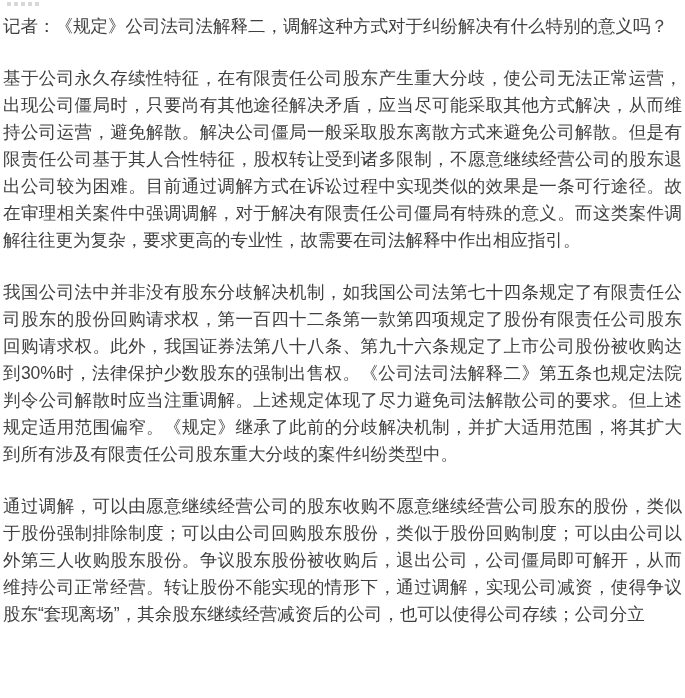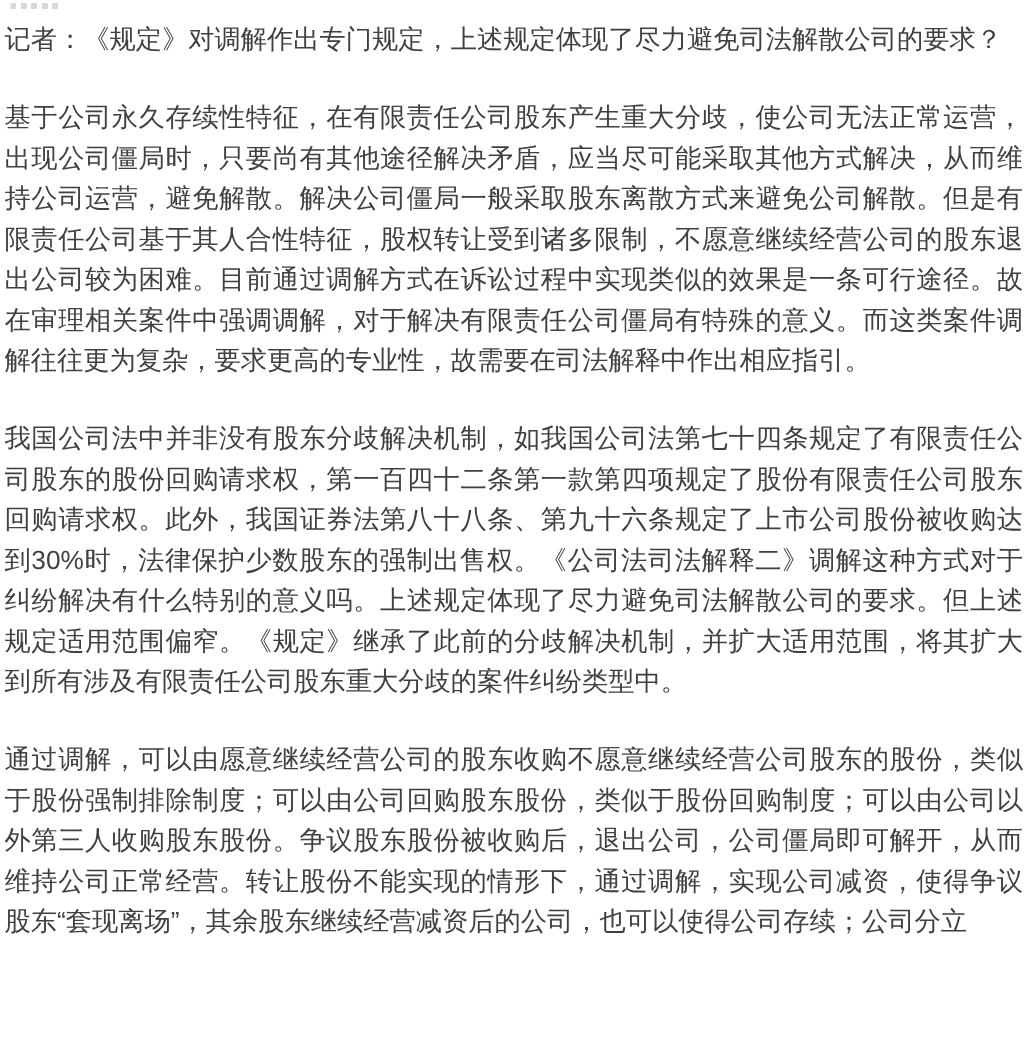--- a/index.html
+++ b/index.html
@@ -35,17 +35,17 @@
     margin: 0 0 25px 0;
     word-break: break-all;
   }
 </style>
 </head>
 <body>
 
 <div class="clipped-fragment"></div>
 
 <div class="article">
-  <p>记者：《规定》对调解作出专门规定，上述规定体现了尽力避免司法解散公司的要求？</p>
+  <p>记者：《规定》公司法司法解释二，调解这种方式对于纠纷解决有什么特别的意义吗？</p>
   <p>基于公司永久存续性特征，在有限责任公司股东产生重大分歧，使公司无法正常运营，出现公司僵局时，只要尚有其他途径解决矛盾，应当尽可能采取其他方式解决，从而维持公司运营，避免解散。解决公司僵局一般采取股东离散方式来避免公司解散。但是有限责任公司基于其人合性特征，股权转让受到诸多限制，不愿意继续经营公司的股东退出公司较为困难。目前通过调解方式在诉讼过程中实现类似的效果是一条可行途径。故在审理相关案件中强调调解，对于解决有限责任公司僵局有特殊的意义。而这类案件调解往往更为复杂，要求更高的专业性，故需要在司法解释中作出相应指引。</p>
-  <p>我国公司法中并非没有股东分歧解决机制，如我国公司法第七十四条规定了有限责任公司股东的股份回购请求权，第一百四十二条第一款第四项规定了股份有限责任公司股东回购请求权。此外，我国证券法第八十八条、第九十六条规定了上市公司股份被收购达到30%时，法律保护少数股东的强制出售权。《公司法司法解释二》调解这种方式对于纠纷解决有什么特别的意义吗。上述规定体现了尽力避免司法解散公司的要求。但上述规定适用范围偏窄。《规定》继承了此前的分歧解决机制，并扩大适用范围，将其扩大到所有涉及有限责任公司股东重大分歧的案件纠纷类型中。</p>
+  <p>我国公司法中并非没有股东分歧解决机制，如我国公司法第七十四条规定了有限责任公司股东的股份回购请求权，第一百四十二条第一款第四项规定了股份有限责任公司股东回购请求权。此外，我国证券法第八十八条、第九十六条规定了上市公司股份被收购达到30%时，法律保护少数股东的强制出售权。《公司法司法解释二》第五条也规定法院判令公司解散时应当注重调解。上述规定体现了尽力避免司法解散公司的要求。但上述规定适用范围偏窄。《规定》继承了此前的分歧解决机制，并扩大适用范围，将其扩大到所有涉及有限责任公司股东重大分歧的案件纠纷类型中。</p>
   <p>通过调解，可以由愿意继续经营公司的股东收购不愿意继续经营公司股东的股份，类似于股份强制排除制度；可以由公司回购股东股份，类似于股份回购制度；可以由公司以外第三人收购股东股份。争议股东股份被收购后，退出公司，公司僵局即可解开，从而维持公司正常经营。转让股份不能实现的情形下，通过调解，实现公司减资，使得争议股东“套现离场”，其余股东继续经营减资后的公司，也可以使得公司存续；公司分立</p>
 </div>
 
 </body></html>

